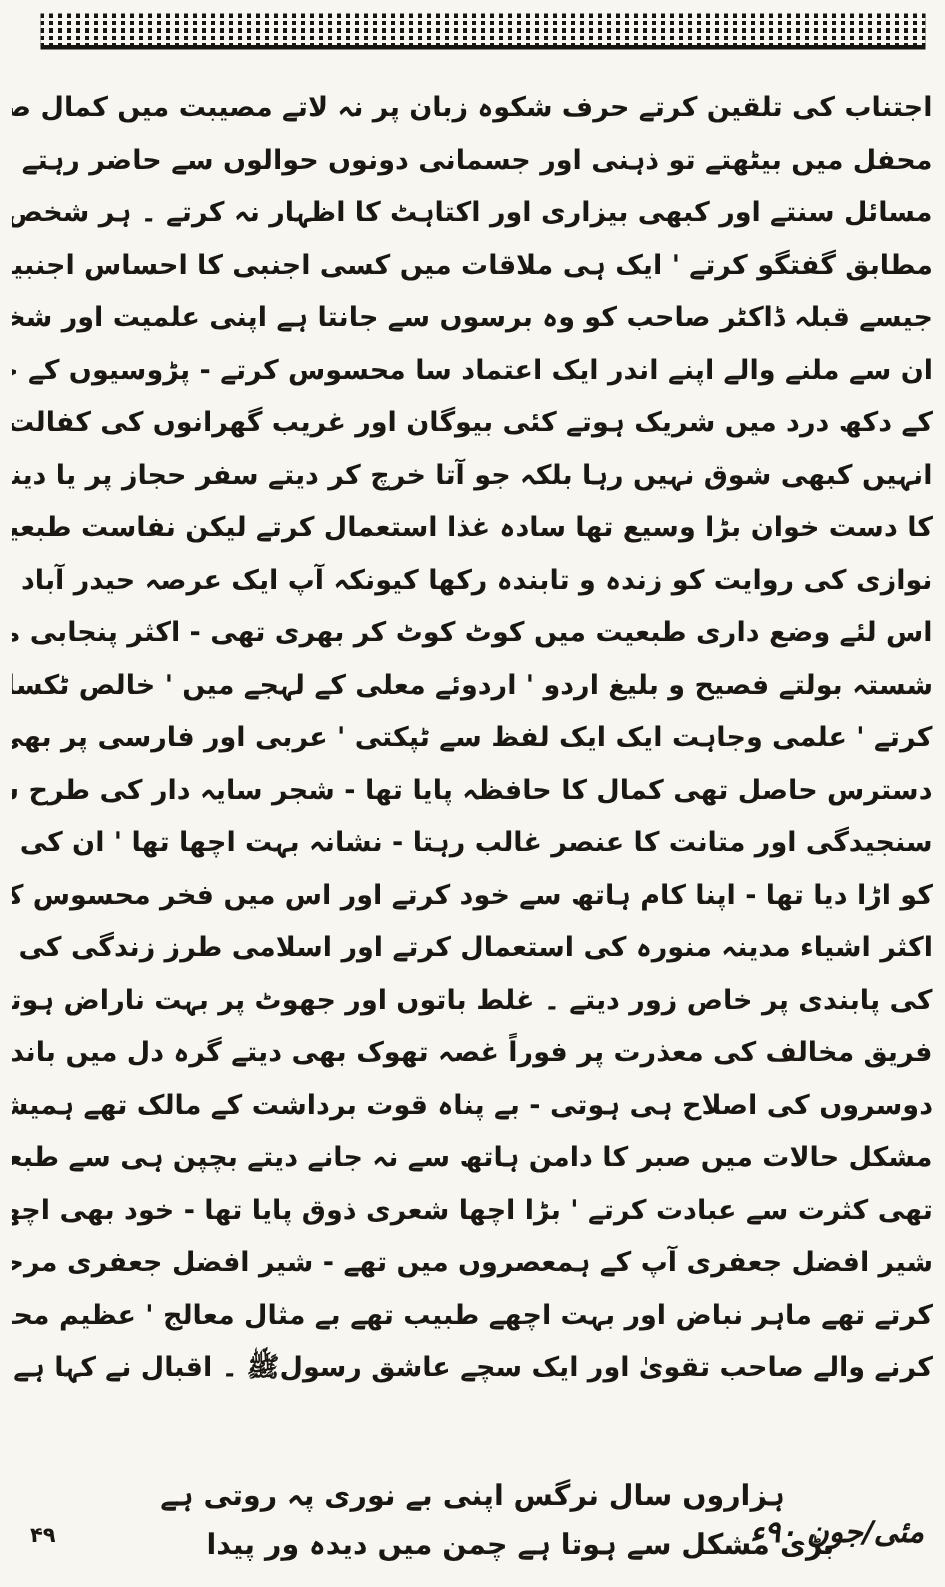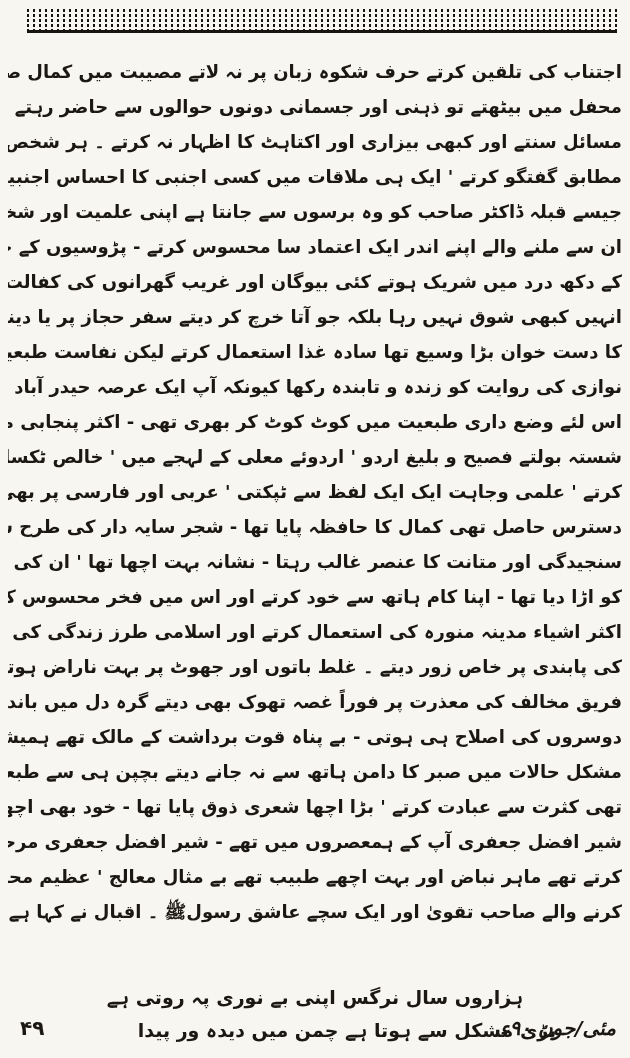--- a/index.html
+++ b/index.html
@@ -59,21 +59,21 @@
     justify-content:space-between;
     align-items:baseline;
     direction:rtl;
   }
   .issue{
     font-size:20px;
     font-weight:700;
     font-style:italic;
   }
   .page-number{
-    font-size:20px;
+    font-size:14px;
     font-weight:700;
     direction:ltr;
     margin-top:12px;
   }
 </style>
 </head>
 <body>
 
 <div class="page">
 

